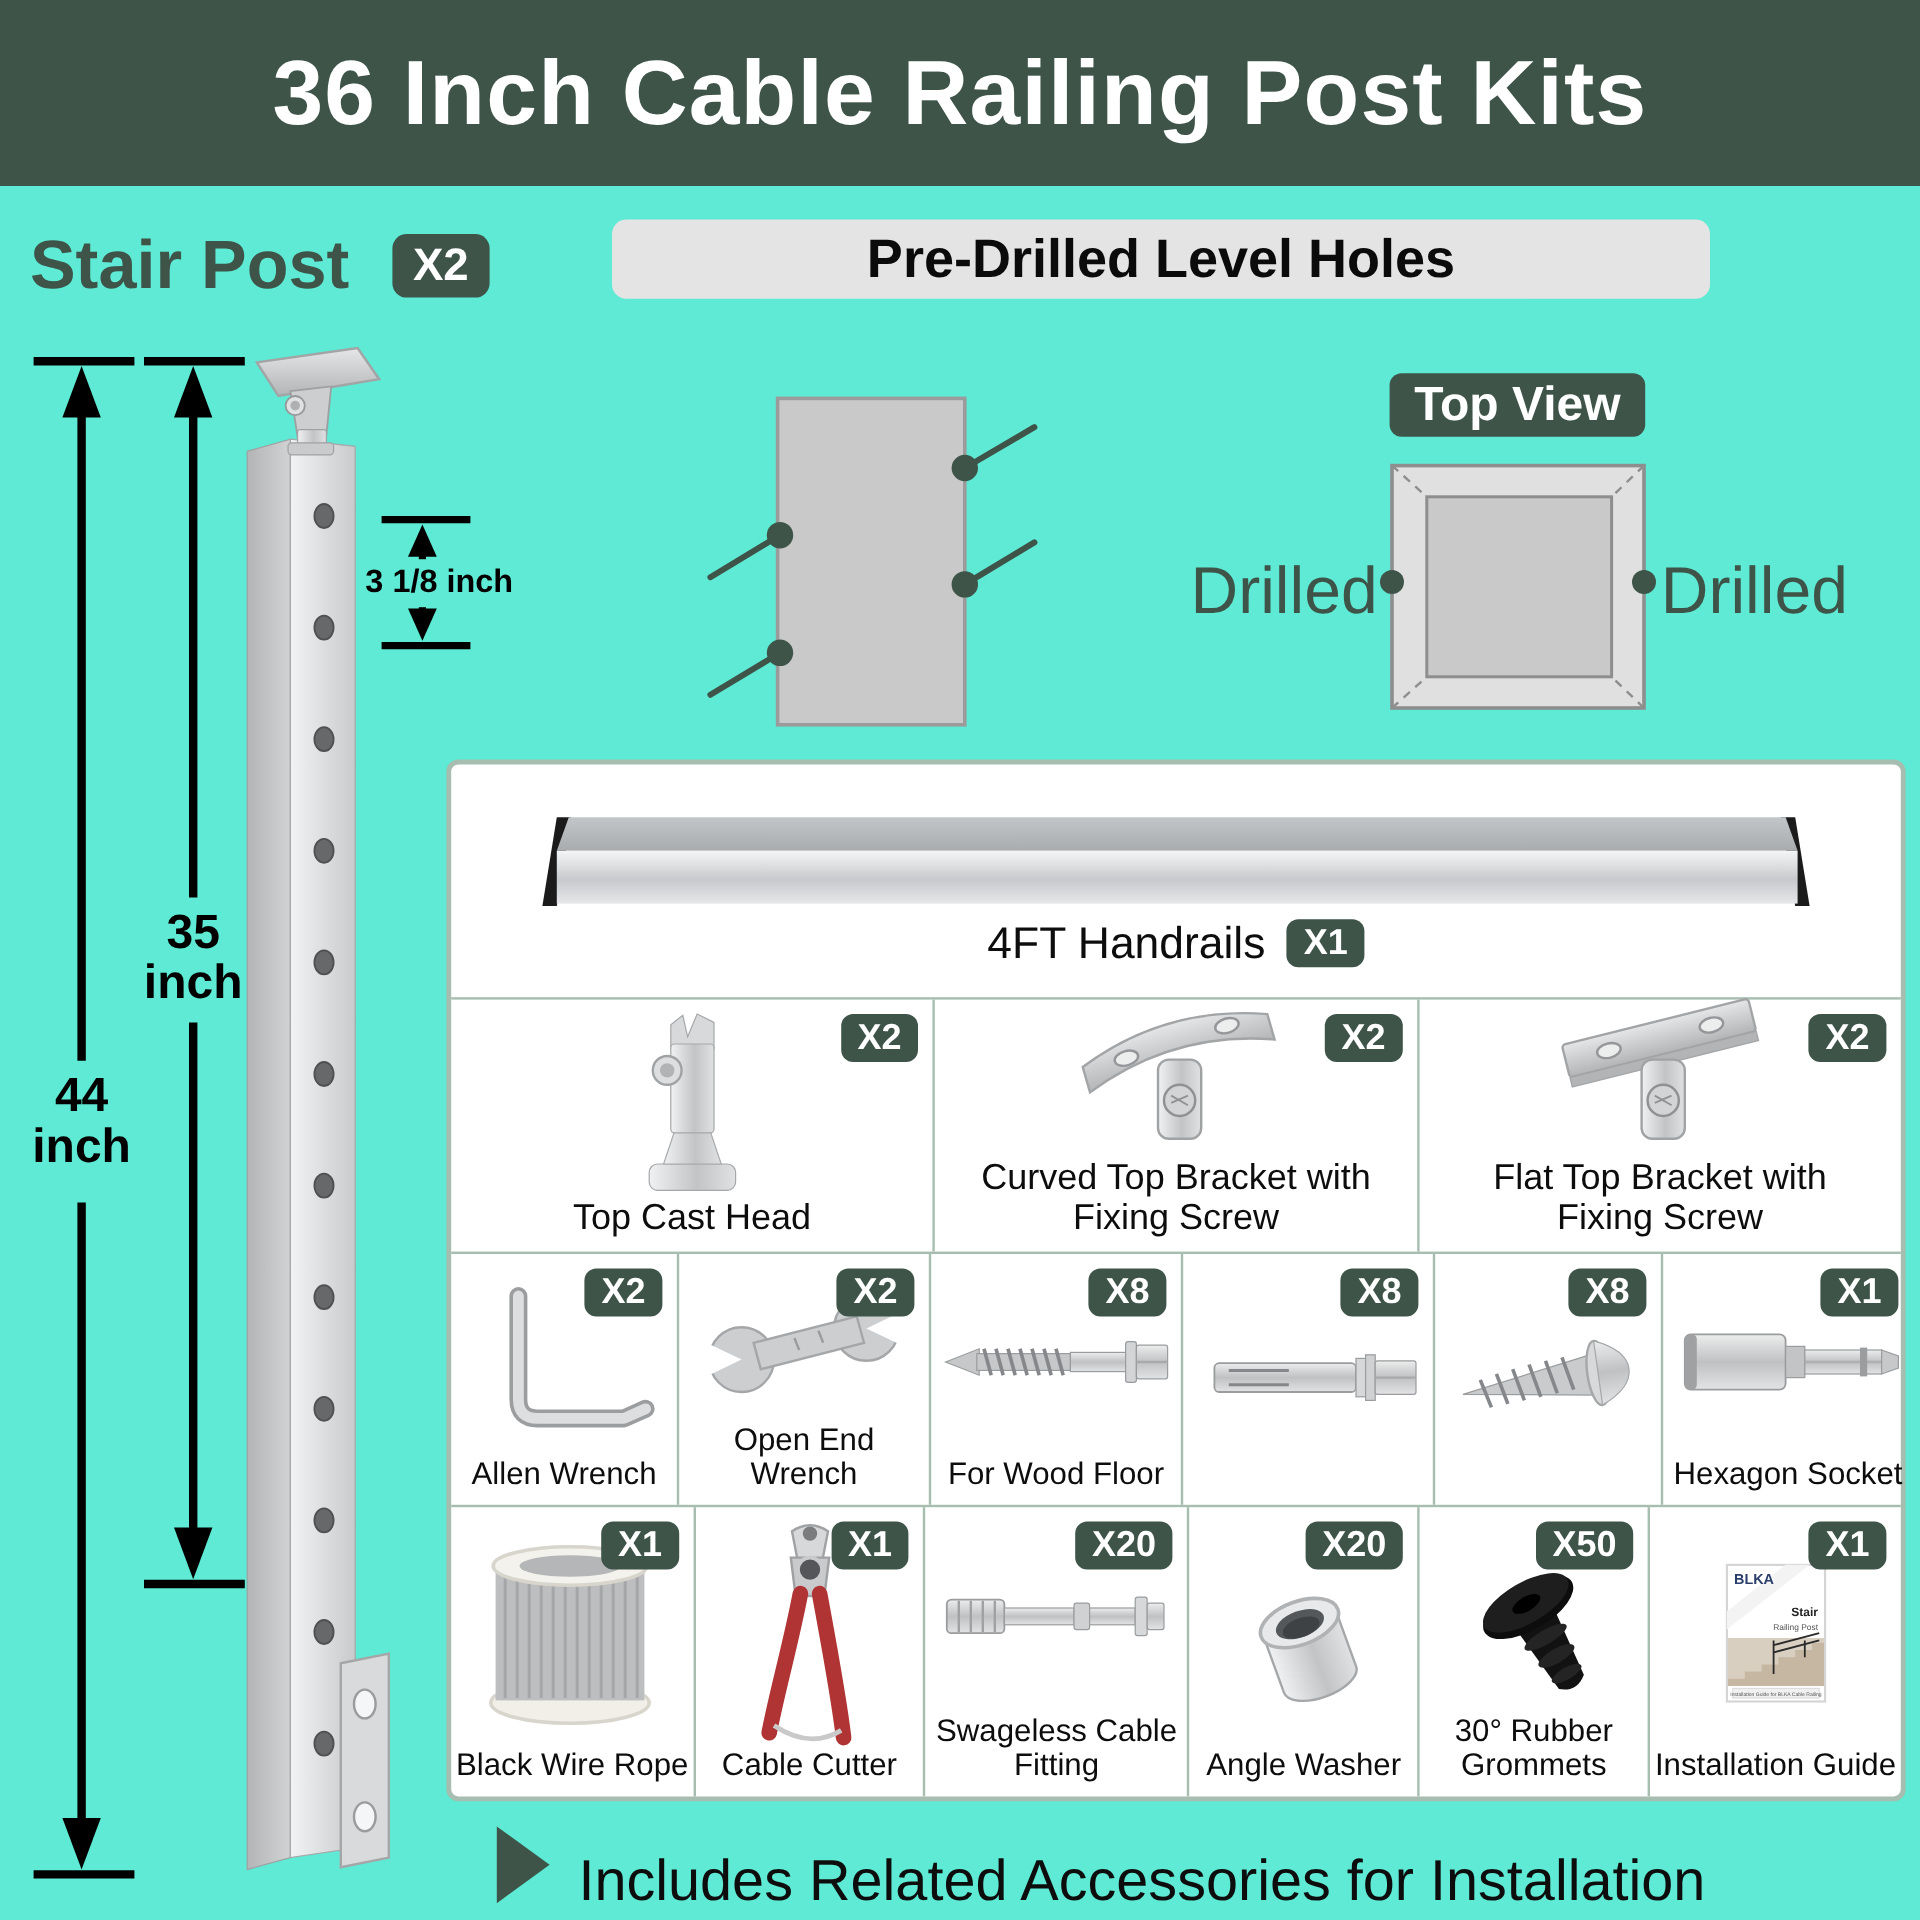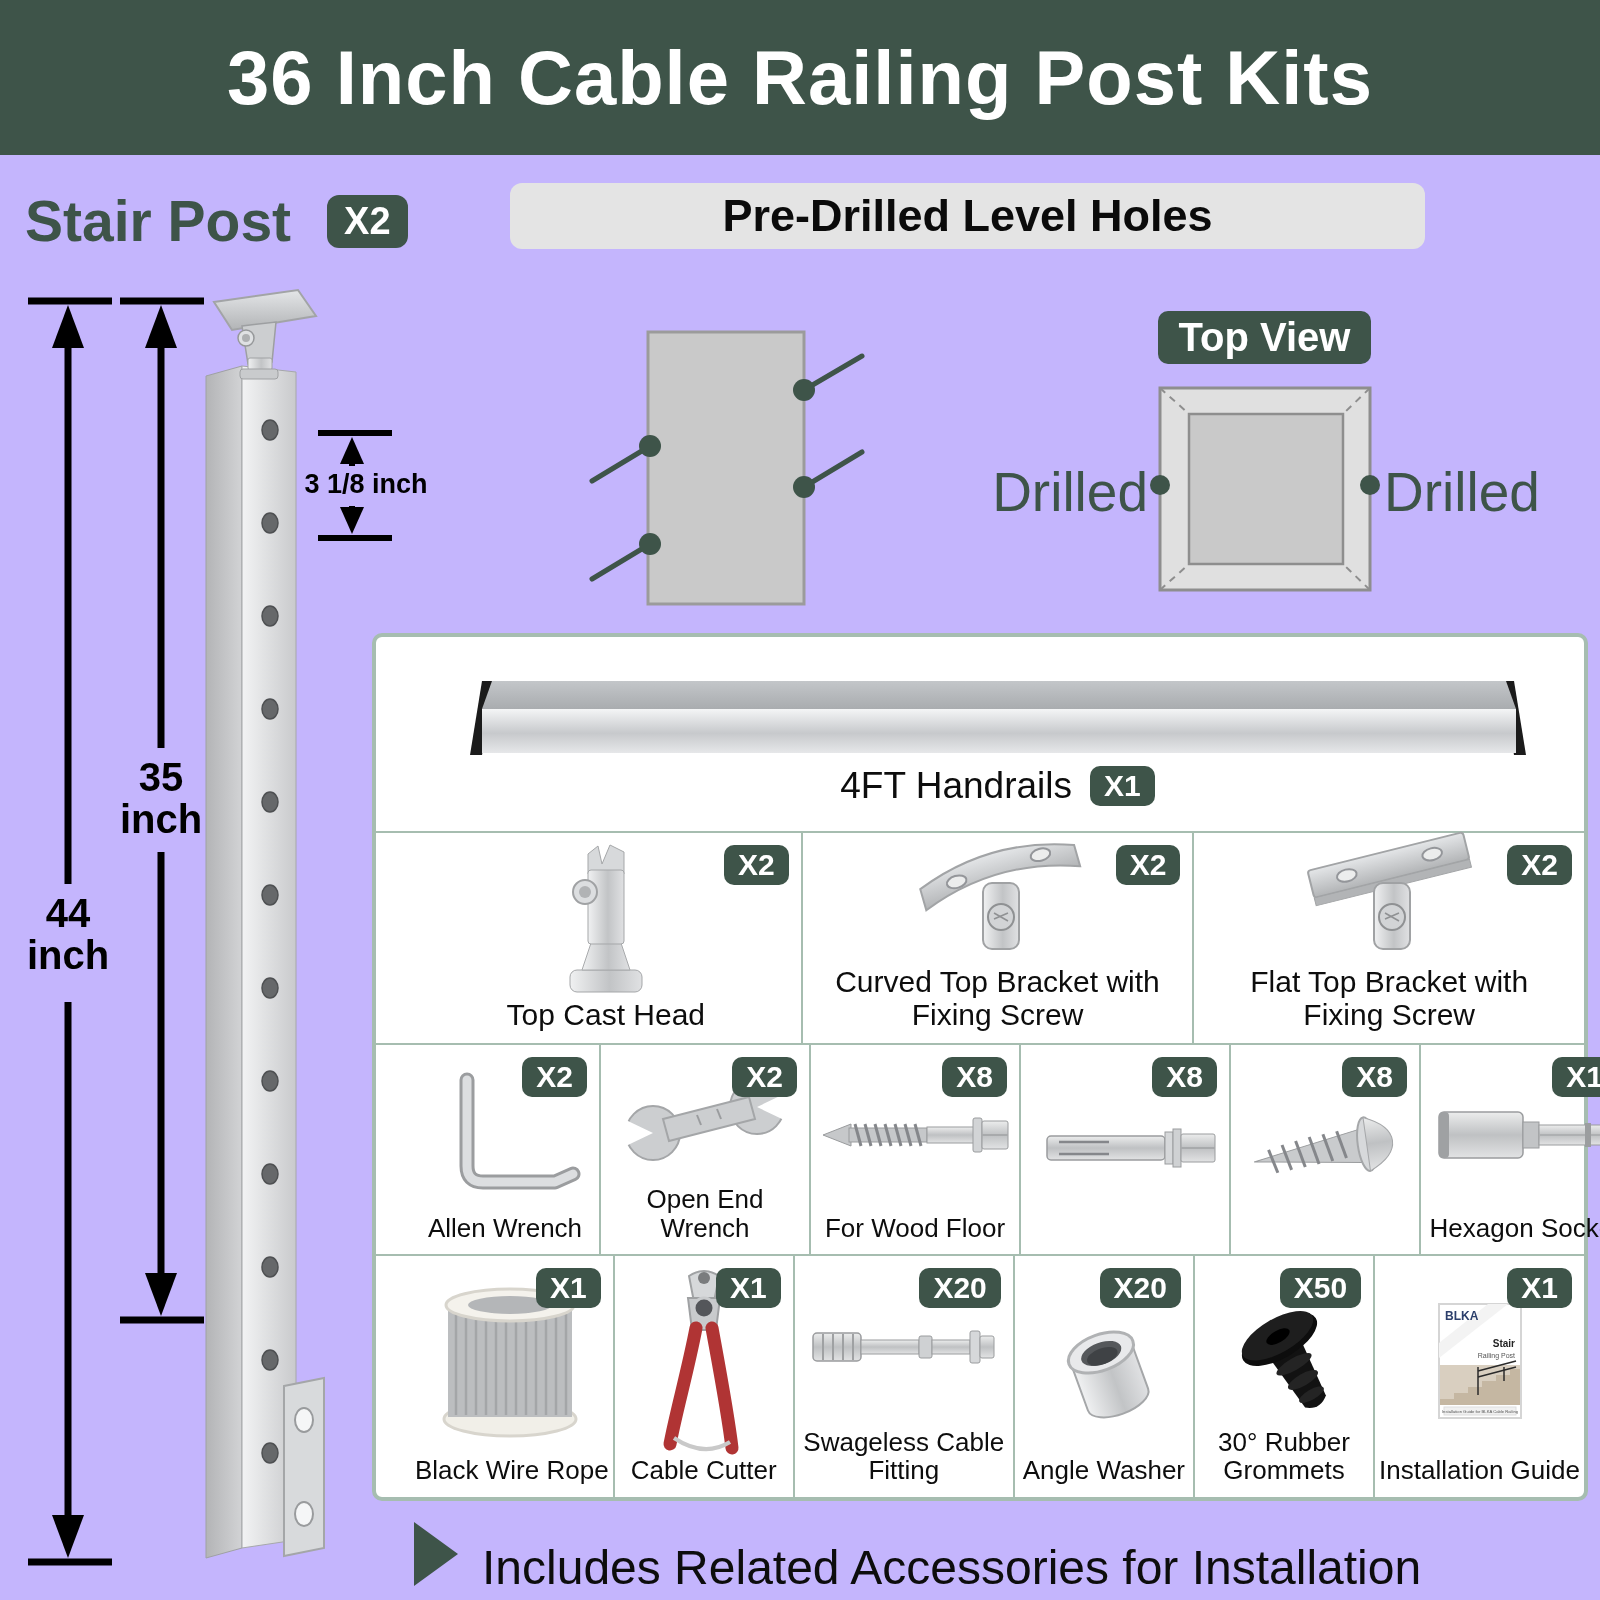--- a/index.html
+++ b/index.html
@@ -2,21 +2,21 @@
 <html><head>
 <meta charset="utf-8">
 <style>
   :root{
     --accent:#3e5449;
     --tborder:#a6bdb0;
     --gray-banner:#e4e4e4;
   }
   *{box-sizing:border-box;margin:0;padding:0;}
   body{font-family:"Liberation Sans",sans-serif;background:#fff;}
-  .canvas{position:relative;width:1600px;height:1600px;background:#c4b5fd;overflow:hidden;}
+  .canvas{position:relative;width:1600px;height:1600px;background:#5eead4;overflow:hidden;}
 
   
   .top-banner{position:absolute;left:0;top:0;width:1600px;height:155px;background:var(--accent);
     display:flex;align-items:center;justify-content:center;}
   .top-banner h1{color:#fff;font-size:76px;font-weight:bold;letter-spacing:1px;}
 
   
   .stair-heading{position:absolute;left:25px;top:188px;display:flex;align-items:center;gap:36px;}
   .stair-heading .t{color:var(--accent);font-size:57px;font-weight:bold;}
   .badge{display:inline-block;background:var(--accent);color:#fff;font-weight:bold;
@@ -38,21 +38,21 @@
     display:flex;align-items:center;justify-content:center;font-size:40px;font-weight:600;}
   .tag-side{left:620px;top:274px;width:215px;height:50px;}
   .tag-top{left:1158px;top:311px;width:213px;height:53px;}
   .drilled{position:absolute;top:460px;color:var(--accent);font-size:55px;}
   .drilled-left{left:988px;width:160px;text-align:right;}
   .drilled-right{left:1384px;width:160px;text-align:left;}
 
   
   .parts-table{position:absolute;left:372px;top:633px;width:1216px;height:868px;
     border:4px solid var(--tborder);border-radius:10px;display:flex;flex-direction:column;background:#fff;}
-  .prow{display:flex;border-top:2px solid var(--tborder);padding-left:35px;}
+  .prow{display:flex;border-top:2px solid var(--tborder);}
   .prow:first-child{border-top:none;}
   .row-handrail{height:208px;flex-direction:column;align-items:center;}
   .row-a{height:212px;}
   .row-b{height:215px;}
   .row-c{flex:1;}
   .cell{position:relative;flex:1;border-left:2px solid var(--tborder);
     display:flex;flex-direction:column;align-items:center;justify-content:flex-end;
     padding:10px 4px 12px;}
   .cell:first-child{border-left:none;}
   .cell .qty{position:absolute;top:12px;right:12px;font-size:30px;padding:3px 14px;border-radius:10px;}

